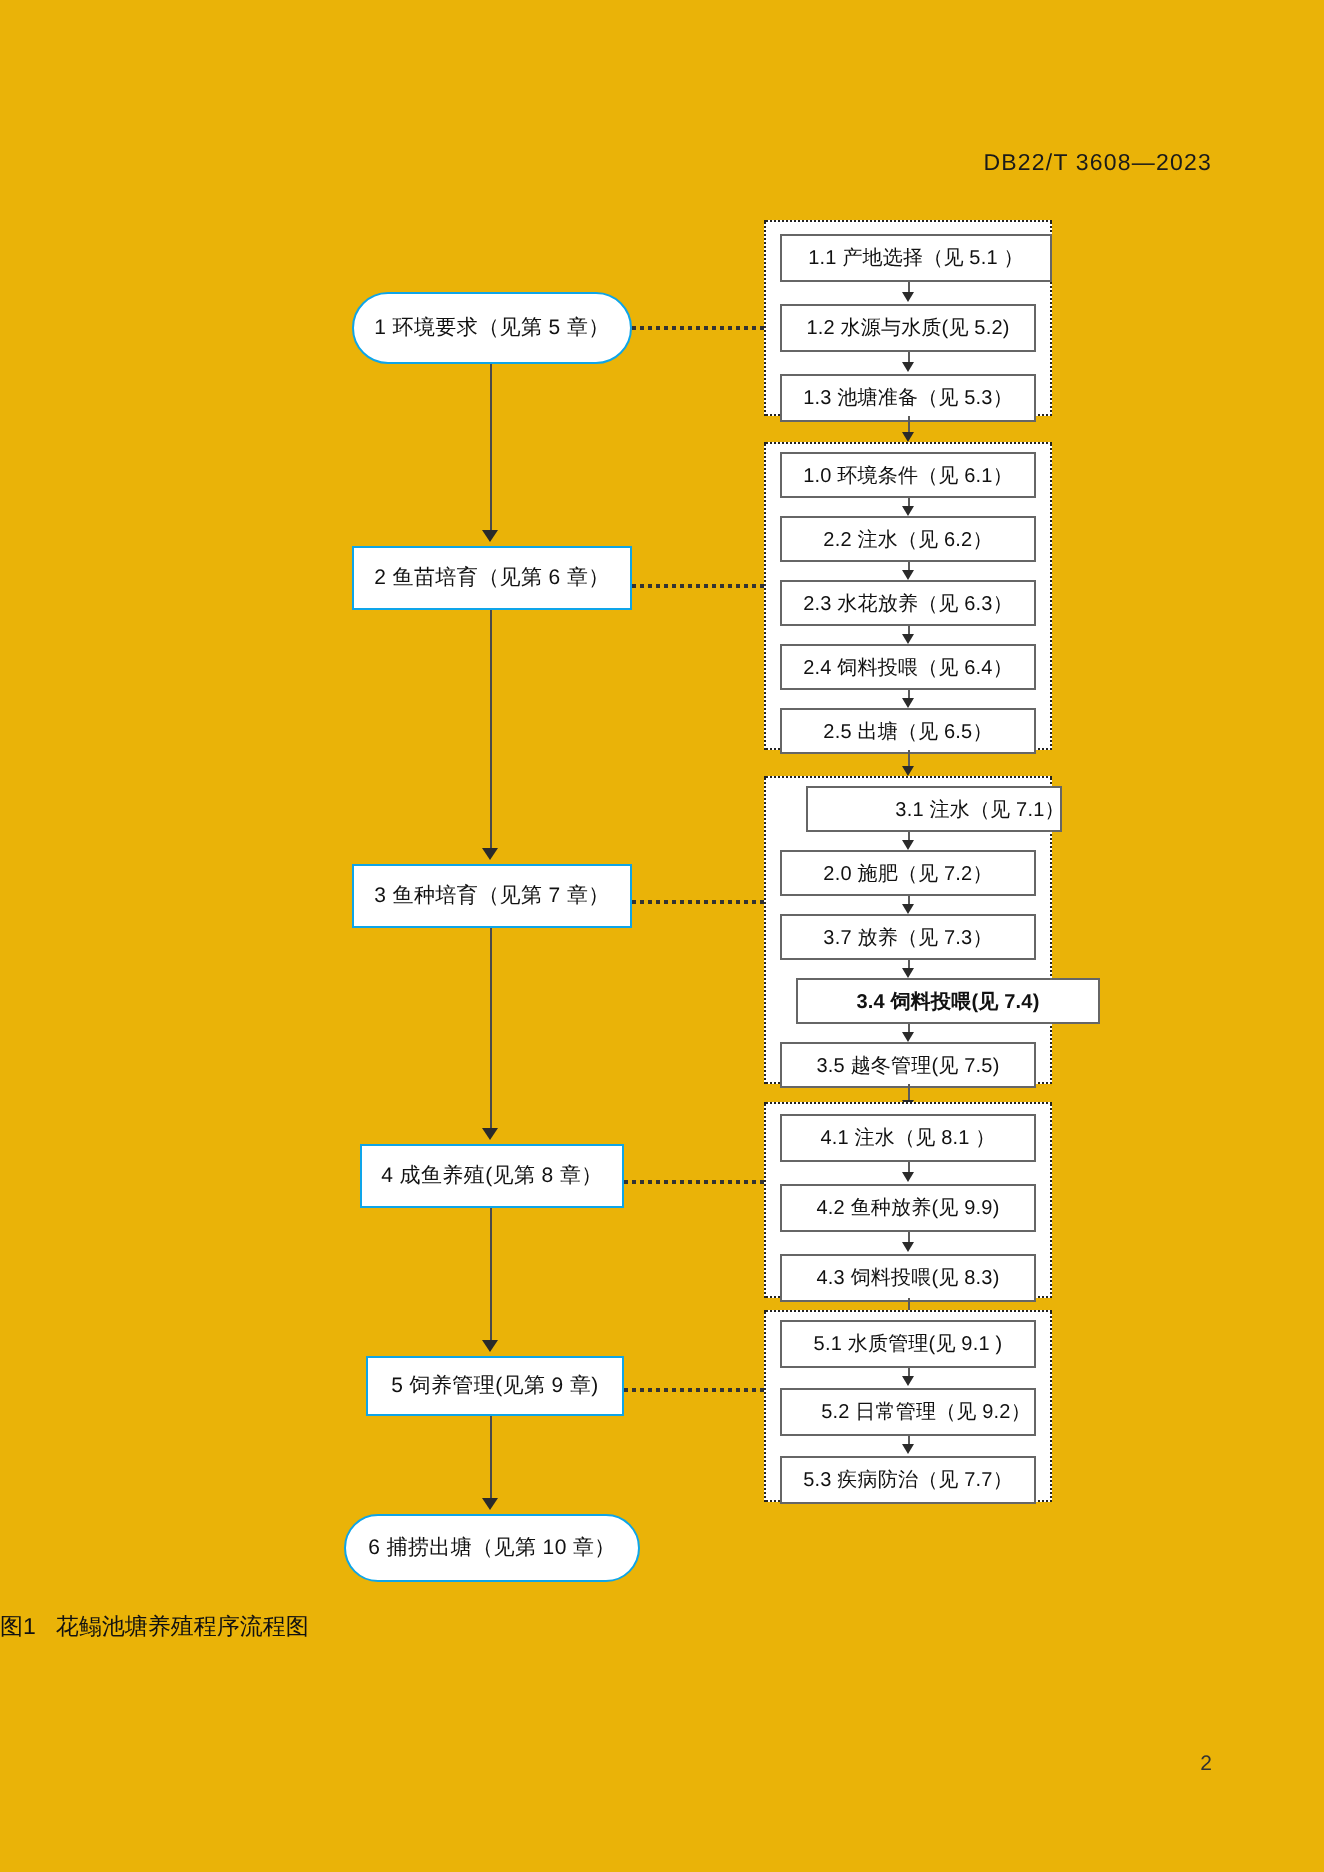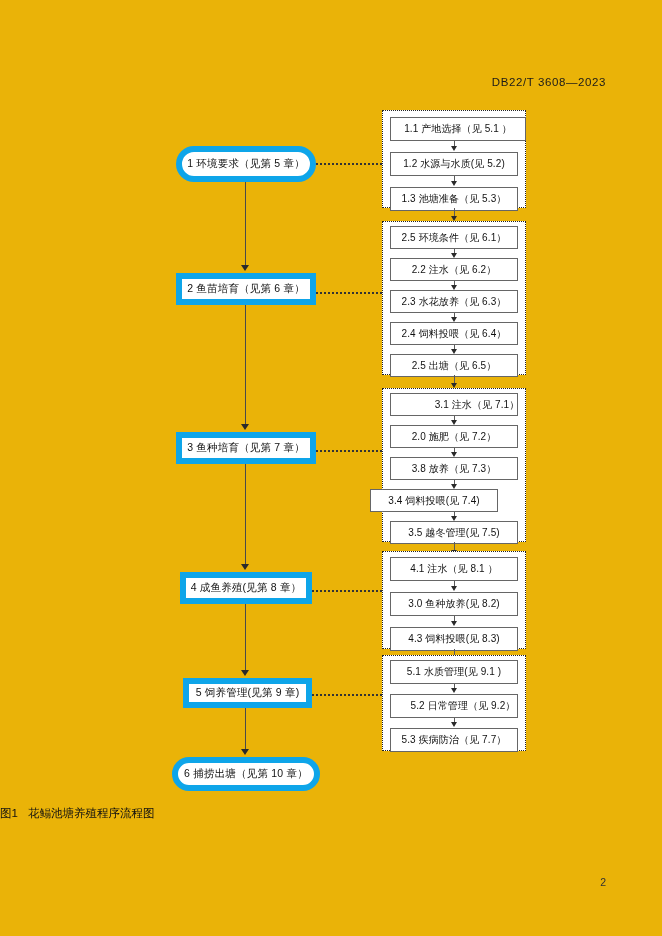--- a/index.html
+++ b/index.html
@@ -58,21 +58,21 @@
     top: 0;
     left: 0;
     width: 662px;
     height: 936px;
   }
 
   
   .stage {
     position: absolute;
     box-sizing: border-box;
-    border: 6px solid #0ea5e9;
+    border: 1px solid #0ea5e9;
     background: #fff;
     display: flex;
     align-items: center;
     justify-content: center;
     font-size: 10.5px;
     color: #111;
     white-space: nowrap;
     letter-spacing: 0.2px;
   }
   .stage.terminal {
@@ -187,21 +187,21 @@
     <div class="v-line-sm" style="left:454px; top:176px; height:6px;"></div>
     <div class="arrow-down-sm" style="left:450.5px; top:181px;"></div>
 
     <div class="substep" style="left:390px; top:187px; width:128px; height:24px;">1.3 池塘准备（见 5.3）</div>
 
     <div class="v-line-sm" style="left:454px; top:208px; height:10px;"></div>
     <div class="arrow-down-sm" style="left:450.5px; top:216px;"></div>
 
     <div class="group-box" style="left:382px; top:221px; width:144px; height:154px;"></div>
 
-    <div class="substep" style="left:390px; top:226px; width:128px; height:23px;">2.5 环境条件（见 6.1）</div>
+    <div class="substep" style="left:390px; top:226px; width:128px; height:23px;">1.0 环境条件（见 6.1）</div>
     <div class="v-line-sm" style="left:454px; top:249px; height:5px;"></div>
     <div class="arrow-down-sm" style="left:450.5px; top:253px;"></div>
 
     <div class="substep" style="left:390px; top:258px; width:128px; height:23px;">2.2 注水（见 6.2）</div>
     <div class="v-line-sm" style="left:454px; top:281px; height:5px;"></div>
     <div class="arrow-down-sm" style="left:450.5px; top:285px;"></div>
 
     <div class="substep" style="left:390px; top:290px; width:128px; height:23px;">2.3 水花放养（见 6.3）</div>
     <div class="v-line-sm" style="left:454px; top:313px; height:5px;"></div>
     <div class="arrow-down-sm" style="left:450.5px; top:317px;"></div>
@@ -210,48 +210,48 @@
     <div class="v-line-sm" style="left:454px; top:345px; height:5px;"></div>
     <div class="arrow-down-sm" style="left:450.5px; top:349px;"></div>
 
     <div class="substep" style="left:390px; top:354px; width:128px; height:23px;">2.5 出塘（见 6.5）</div>
 
     <div class="v-line-sm" style="left:454px; top:375px; height:10px;"></div>
     <div class="arrow-down-sm" style="left:450.5px; top:383px;"></div>
 
     <div class="group-box" style="left:382px; top:388px; width:144px; height:154px;"></div>
 
-    <div class="substep" style="left:390px; top:393px; width:128px; height:23px;padding-left:46px;">3.1 注水（见 7.1）</div>
+    <div class="substep" style="left:403px; top:393px; width:128px; height:23px;padding-left:46px;">3.1 注水（见 7.1）</div>
     <div class="v-line-sm" style="left:454px; top:416px; height:5px;"></div>
     <div class="arrow-down-sm" style="left:450.5px; top:420px;"></div>
 
     <div class="substep" style="left:390px; top:425px; width:128px; height:23px;">2.0 施肥（见 7.2）</div>
     <div class="v-line-sm" style="left:454px; top:448px; height:5px;"></div>
     <div class="arrow-down-sm" style="left:450.5px; top:452px;"></div>
 
-    <div class="substep" style="left:390px; top:457px; width:128px; height:23px;">3.8 放养（见 7.3）</div>
+    <div class="substep" style="left:390px; top:457px; width:128px; height:23px;">3.7 放养（见 7.3）</div>
     <div class="v-line-sm" style="left:454px; top:480px; height:5px;"></div>
     <div class="arrow-down-sm" style="left:450.5px; top:484px;"></div>
 
-    <div class="substep" style="left:370px; top:489px; width:128px; height:23px;">3.4 饲料投喂(见 7.4)</div>
+    <div class="substep" style="left:398px; top:489px; width:152px; height:23px;font-weight:bold;">3.4 饲料投喂(见 7.4)</div>
     <div class="v-line-sm" style="left:454px; top:512px; height:5px;"></div>
     <div class="arrow-down-sm" style="left:450.5px; top:516px;"></div>
 
     <div class="substep" style="left:390px; top:521px; width:128px; height:23px;">3.5 越冬管理(见 7.5)</div>
 
     <div class="v-line-sm" style="left:454px; top:542px; height:10px;"></div>
     <div class="arrow-down-sm" style="left:450.5px; top:550px;"></div>
 
     <div class="group-box" style="left:382px; top:551px; width:144px; height:98px;"></div>
 
     <div class="substep" style="left:390px; top:557px; width:128px; height:24px;">4.1 注水（见 8.1 ）</div>
     <div class="v-line-sm" style="left:454px; top:581px; height:6px;"></div>
     <div class="arrow-down-sm" style="left:450.5px; top:586px;"></div>
 
-    <div class="substep" style="left:390px; top:592px; width:128px; height:24px;">3.0 鱼种放养(见 8.2)</div>
+    <div class="substep" style="left:390px; top:592px; width:128px; height:24px;">4.2 鱼种放养(见 9.9)</div>
     <div class="v-line-sm" style="left:454px; top:616px; height:6px;"></div>
     <div class="arrow-down-sm" style="left:450.5px; top:621px;"></div>
 
     <div class="substep" style="left:390px; top:627px; width:128px; height:24px;">4.3 饲料投喂(见 8.3)</div>
 
     <div class="v-line-sm" style="left:454px; top:649px; height:9px;"></div>
     <div class="arrow-down-sm" style="left:450.5px; top:656px;"></div>
 
     <div class="group-box" style="left:382px; top:655px; width:144px; height:96px;"></div>
 

